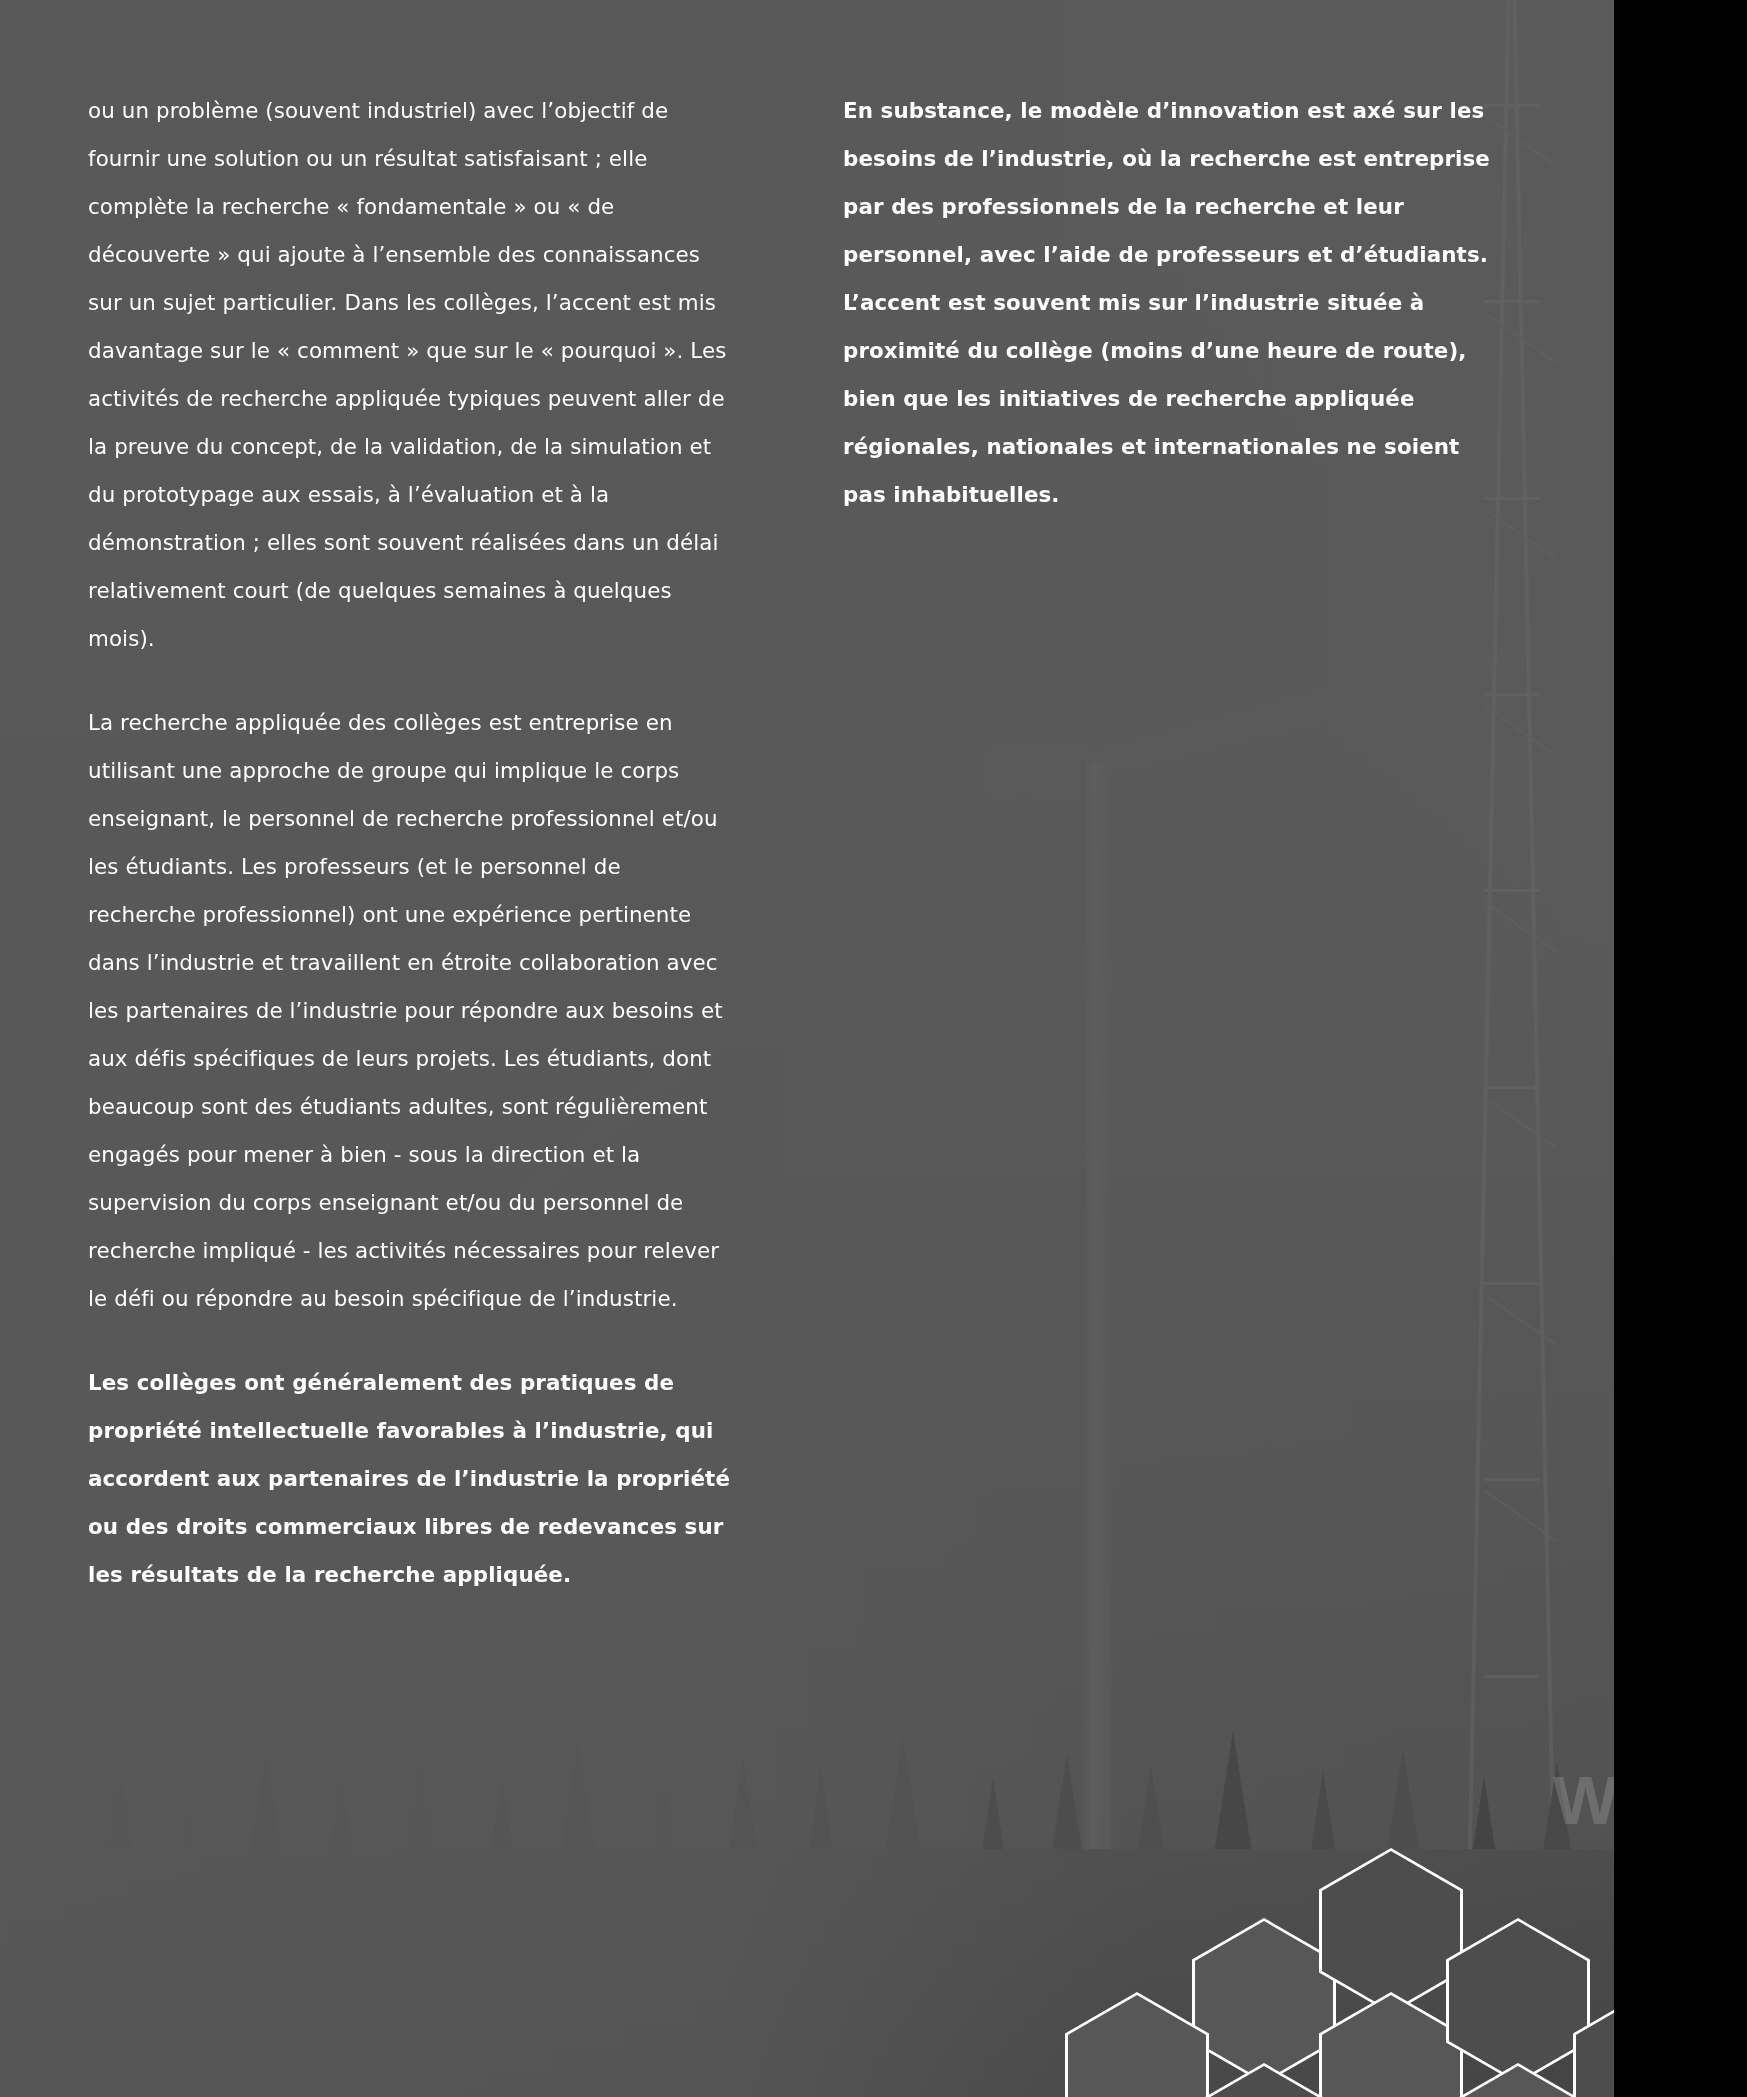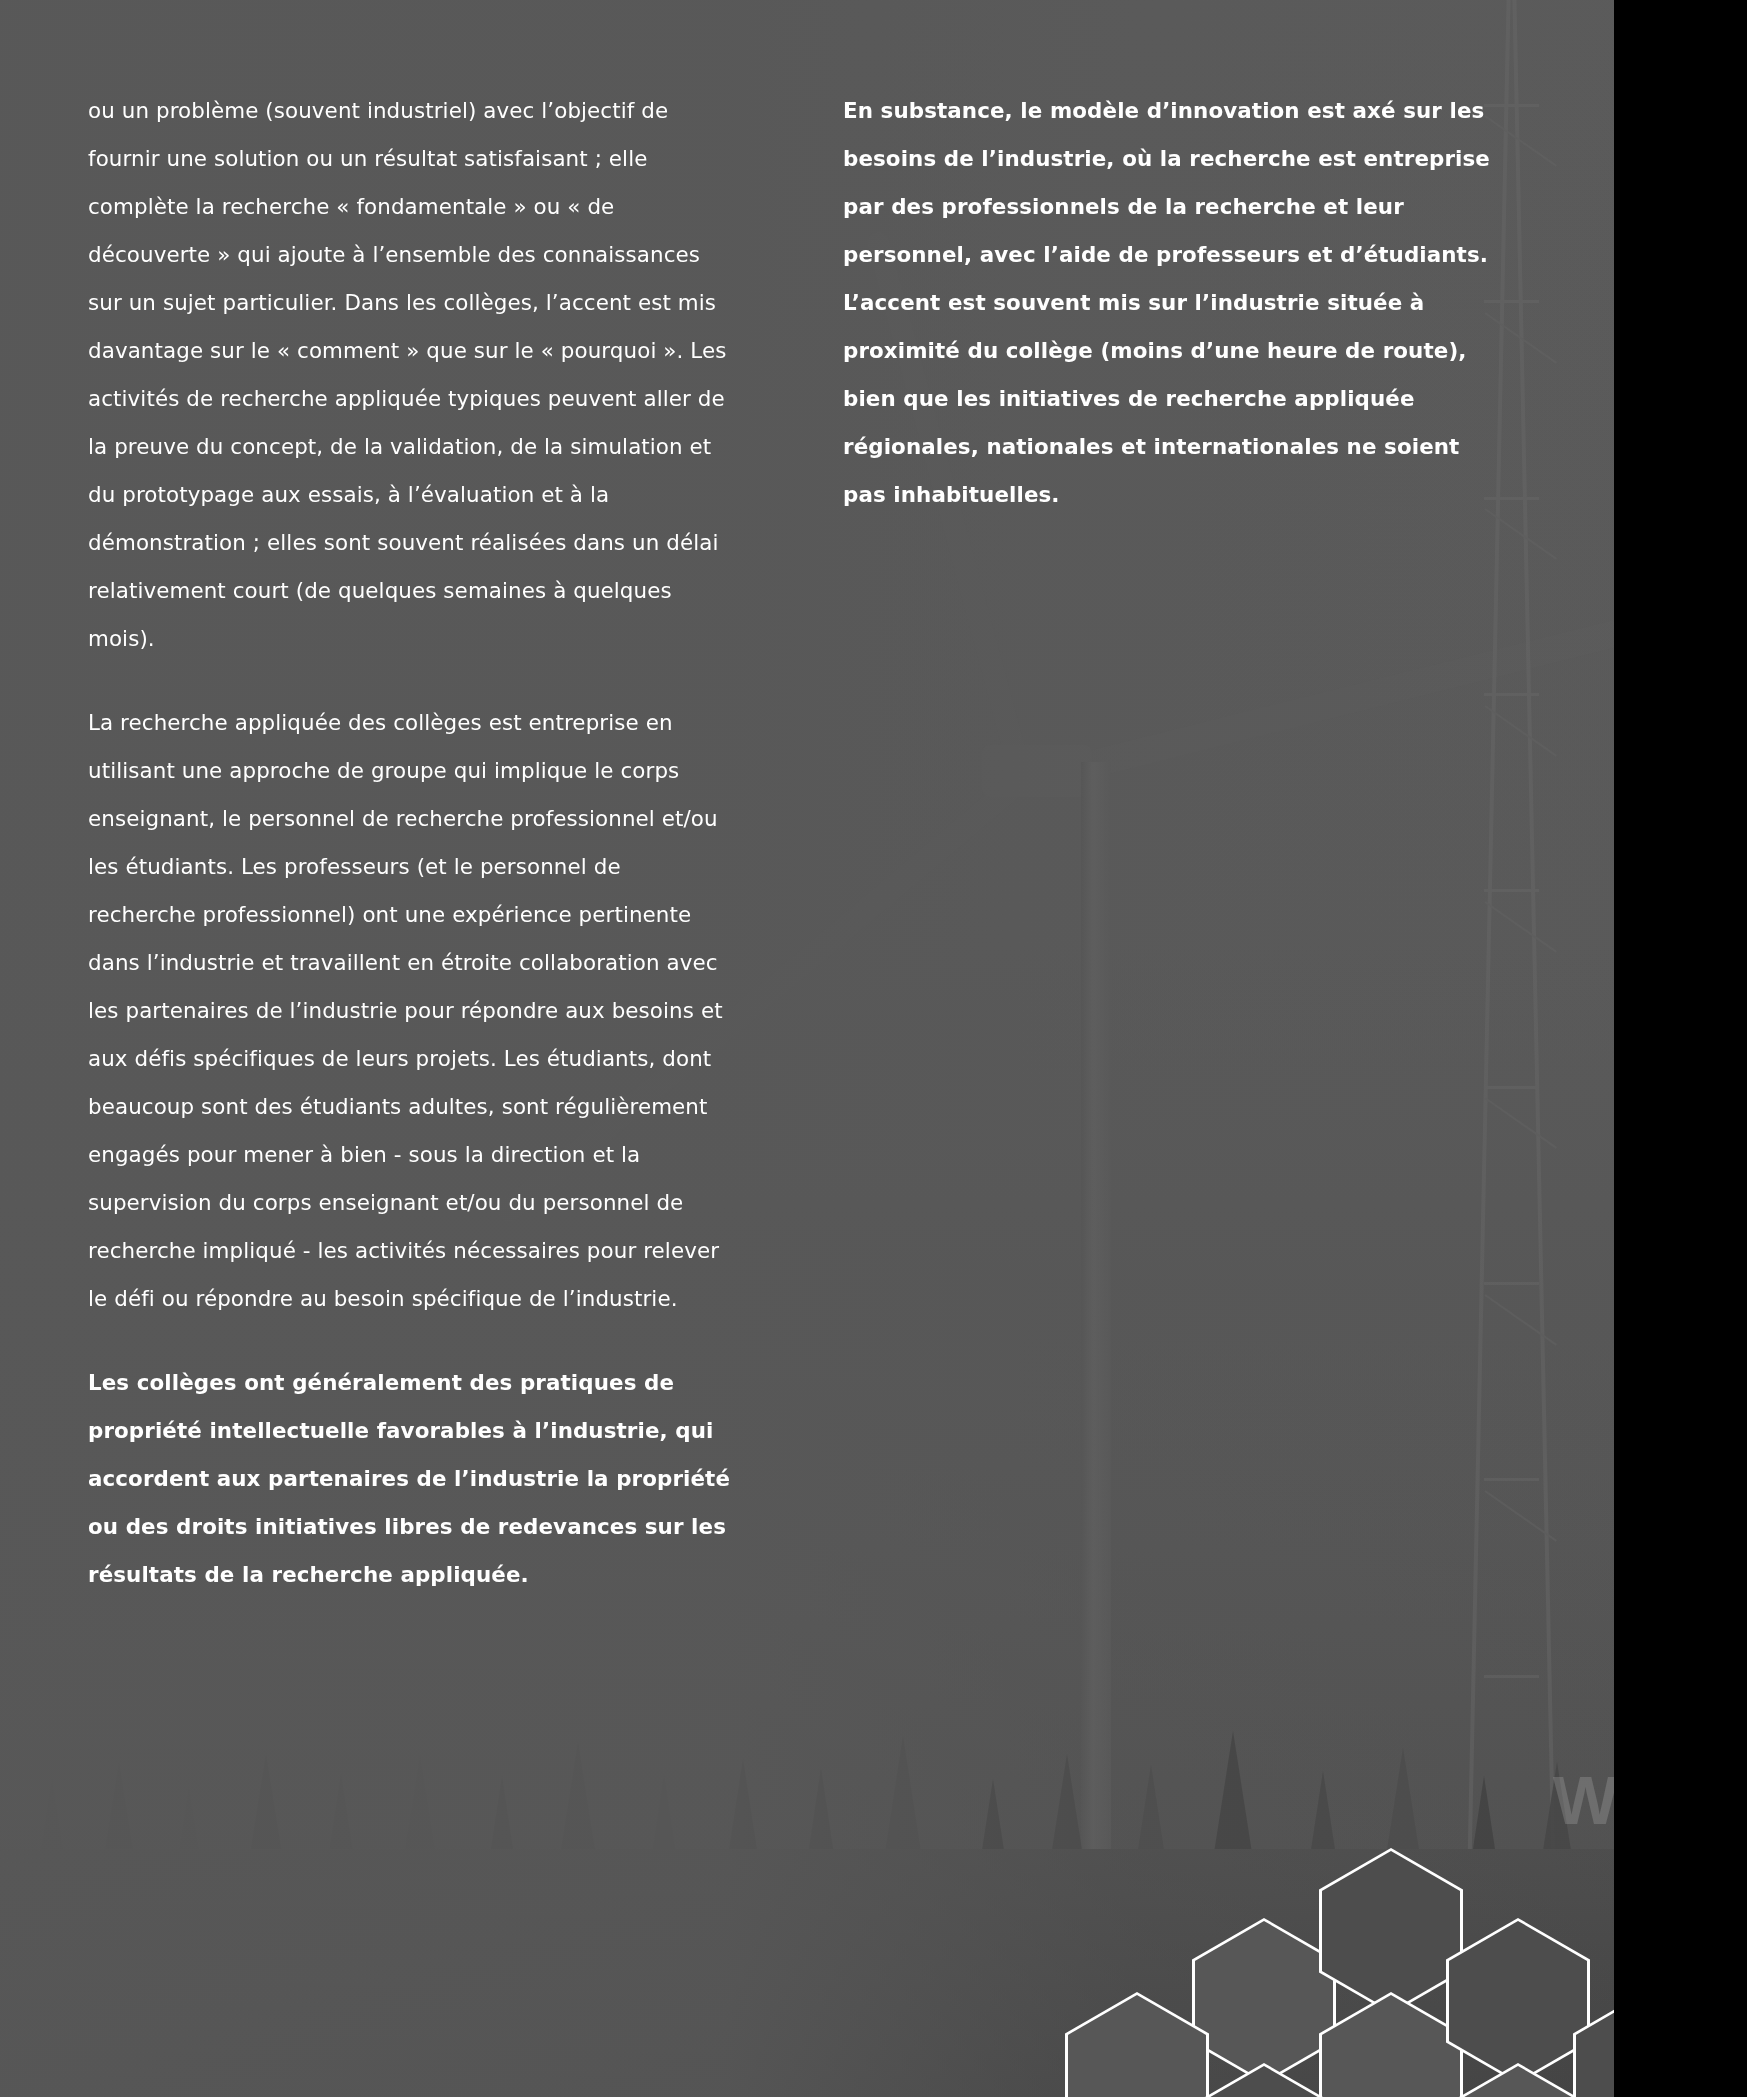--- a/index.html
+++ b/index.html
@@ -311,21 +311,21 @@
         <div class="hex" style="left:150px; top:218px;"></div>
         <div class="hex o" style="left:277px; top:289px;"></div>
       </div>
     </div>
 
     <div class="columns">
 
       <div class="col col-left">
         <p class="para">ou un problème (souvent industriel) avec l’objectif de fournir une solution ou un résultat satisfaisant ; elle complète la recherche « fondamentale » ou « de découverte » qui ajoute à l’ensemble des connaissances sur un sujet particulier. Dans les collèges, l’accent est mis davantage sur le « comment » que sur le « pourquoi ». Les activités de recherche appliquée typiques peuvent aller de la preuve du concept, de la validation, de la simulation et du prototypage aux essais, à l’évaluation et à la démonstration ; elles sont souvent réalisées dans un délai relativement court (de quelques semaines à quelques mois).</p>
         <p class="para">La recherche appliquée des collèges est entreprise en utilisant une approche de groupe qui implique le corps enseignant, le personnel de recherche professionnel et/ou les étudiants.  Les professeurs (et le personnel de recherche professionnel) ont une expérience pertinente dans l’industrie et travaillent en étroite collaboration avec les partenaires de l’industrie pour répondre aux besoins et aux défis spécifiques de leurs projets. Les étudiants, dont beaucoup sont des étudiants adultes, sont régulièrement engagés pour mener à bien - sous la direction et la supervision du corps enseignant et/ou du personnel de recherche impliqué - les activités nécessaires pour relever le défi ou répondre au besoin spécifique de l’industrie.</p>
-        <p class="para">Les collèges ont généralement des pratiques de propriété intellectuelle favorables à l’industrie, qui accordent aux partenaires de l’industrie la propriété ou des droits initiatives libres de redevances sur les résultats de la recherche appliquée.</p>
+        <p class="para">Les collèges ont généralement des pratiques de propriété intellectuelle favorables à l’industrie, qui accordent aux partenaires de l’industrie la propriété ou des droits commerciaux libres de redevances sur les résultats de la recherche appliquée.</p>
       </div>
 
       <div class="col col-right">
         <p class="para">En substance, le modèle d’innovation est axé sur les besoins de l’industrie, où la recherche est entreprise par des professionnels de la recherche et leur personnel, avec l’aide de professeurs et d’étudiants. L’accent est souvent mis sur l’industrie située à proximité du collège (moins d’une heure de route), bien que les initiatives de recherche appliquée régionales, nationales et internationales ne soient pas inhabituelles.</p>
       </div>
 
     </div>
 
   </div>
 

